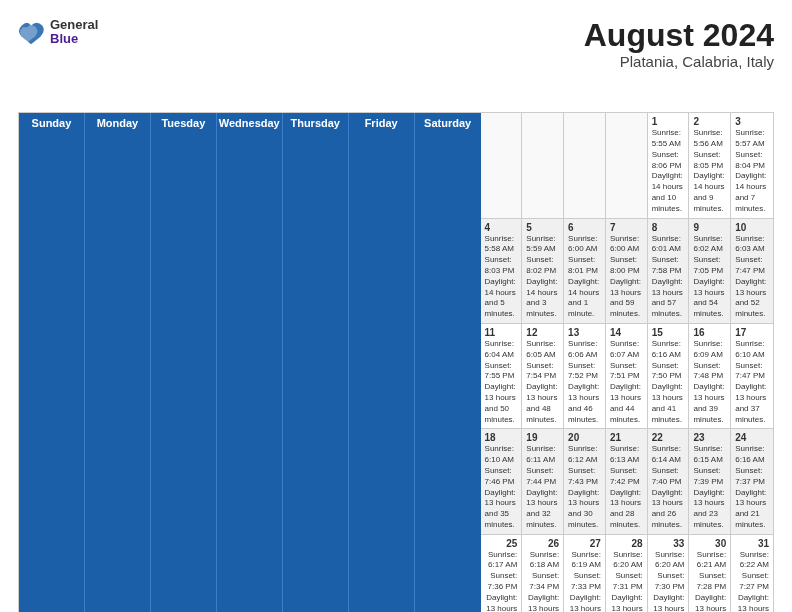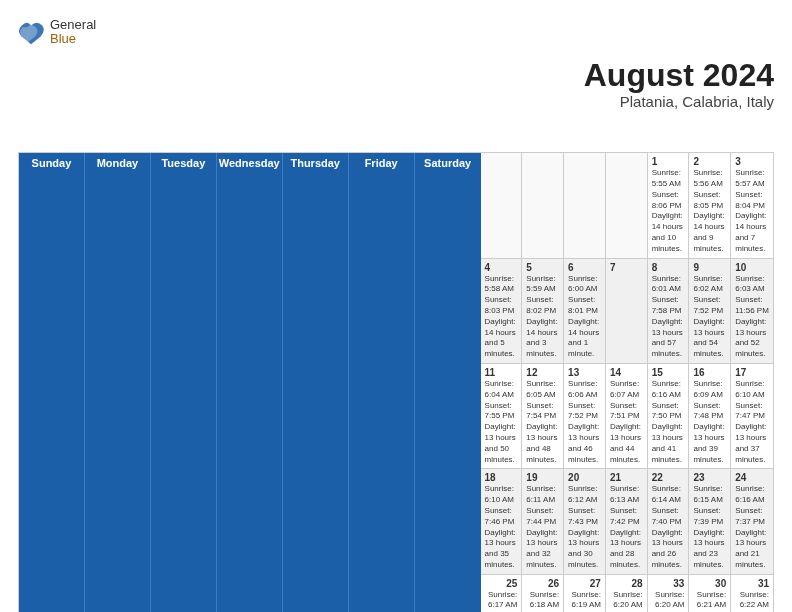--- a/index.html
+++ b/index.html
@@ -25,32 +25,31 @@
     }
     .logo {
       display: flex;
       align-items: center;
       gap: 4px;
     }
     .logo-text {
       display: flex;
       flex-direction: column;
       font-size: 13px;
-      font-weight: normal;
+      font-weight: bold;
       line-height: 1.1;
     }
     .logo-general { color: #333; }
-    .logo-blue { color: #a16207; }
+    .logo-blue { color: #4c1d95; }
     .logo-icon {
       width: 28px;
       height: 28px;
     }
     .title-block {
       text-align: right;
-      margin-top: 40px;
     }
     .main-title {
       font-size: 32px;
       font-weight: bold;
       color: #222;
       line-height: 1.1;
     }
     .subtitle {
       font-size: 15px;
       color: #444;
@@ -182,37 +181,40 @@
 Daylight: 14 hours and 3 minutes.</div>
           </div>
           <div class="cal-cell shaded">
             <span class="day-num">6</span>
             <div class="cell-text">Sunrise: 6:00 AM
 Sunset: 8:01 PM
 Daylight: 14 hours and 1 minute.</div>
           </div>
           <div class="cal-cell shaded">
             <span class="day-num">7</span>
+            <div class="cell-text">Sunrise: 6:00 AM
+Sunset: 8:00 PM
+Daylight: 13 hours and 59 minutes.</div>
           </div>
           <div class="cal-cell shaded">
             <span class="day-num">8</span>
             <div class="cell-text">Sunrise: 6:01 AM
 Sunset: 7:58 PM
 Daylight: 13 hours and 57 minutes.</div>
           </div>
           <div class="cal-cell shaded">
             <span class="day-num">9</span>
             <div class="cell-text">Sunrise: 6:02 AM
-Sunset: 7:52 PM
+Sunset: 7:05 PM
 Daylight: 13 hours and 54 minutes.</div>
           </div>
           <div class="cal-cell shaded">
             <span class="day-num">10</span>
             <div class="cell-text">Sunrise: 6:03 AM
-Sunset: 11:56 PM
+Sunset: 7:47 PM
 Daylight: 13 hours and 52 minutes.</div>
           </div>
         </div>
         <div class="cal-row">
           <div class="cal-cell">
             <span class="day-num">11</span>
             <div class="cell-text">Sunrise: 6:04 AM
 Sunset: 7:55 PM
 Daylight: 13 hours and 50 minutes.</div>
           </div>

